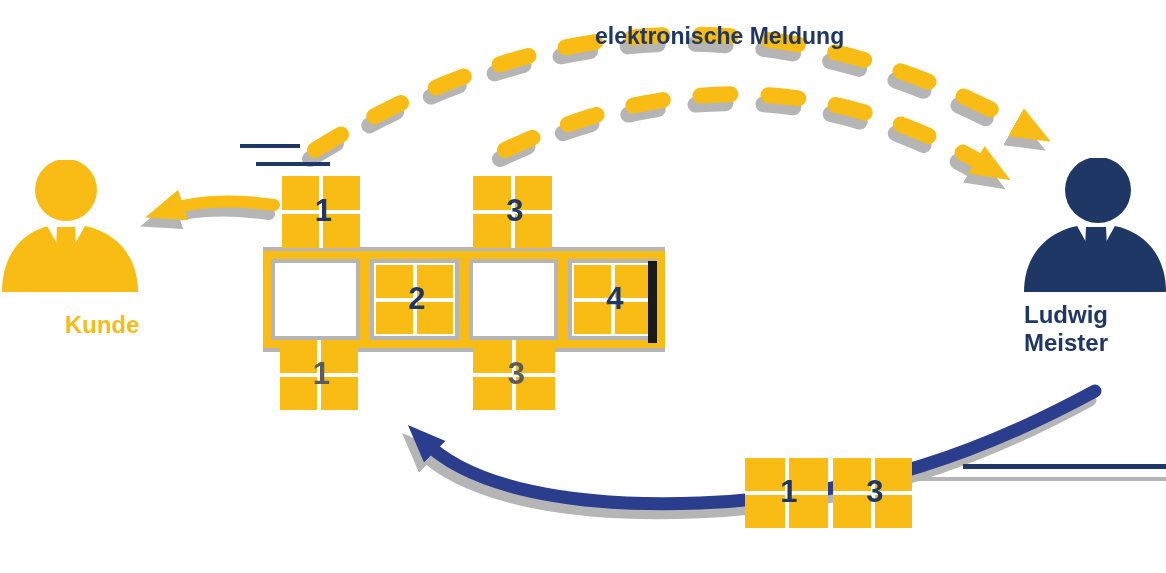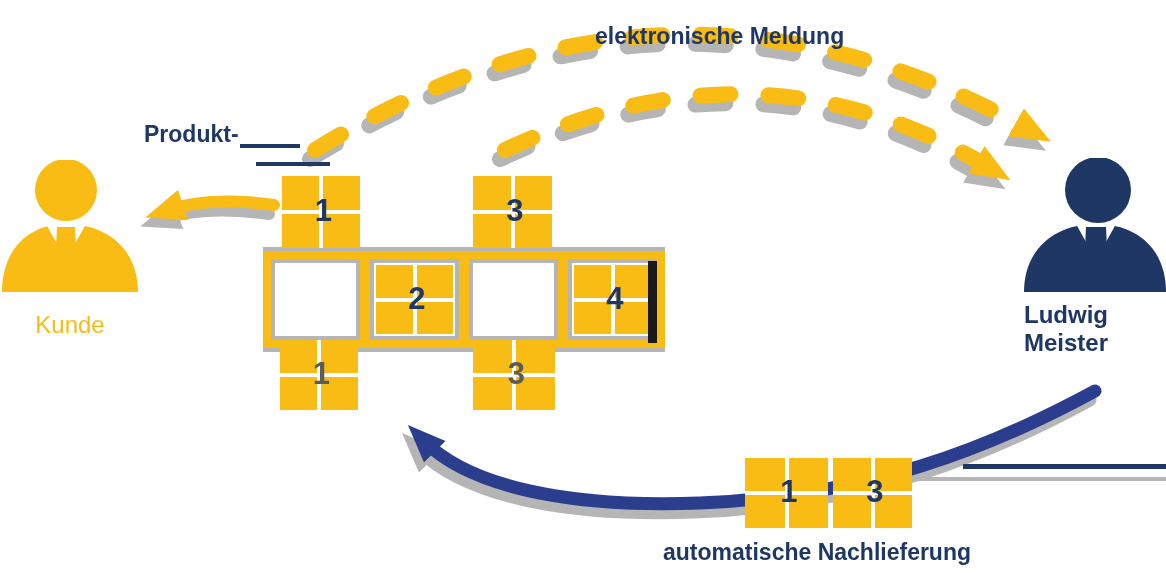--- a/index.html
+++ b/index.html
@@ -4,21 +4,21 @@
 <style>
   html,body{margin:0;padding:0;background:#fff;}
   #canvas{
     position:relative;width:1166px;height:573px;overflow:hidden;background:#fff;
     font-family:"Liberation Sans", sans-serif;
   }
   .abs{position:absolute;}
   .lbl{font-weight:bold;color:var(--navy);}
   #top-label{left:595px;top:3px;width:300px;font-size:23px;margin-top:20px;}
   #produkt-label{left:144px;top:121px;font-size:23px;line-height:26px;}
-  #kunde-label{left:0px;top:311px;width:140px;text-align:center;font-size:24px;color:var(--yellow);font-weight:normal;}
+  #kunde-label{left:0px;top:311px;width:140px;text-align:center;font-size:24px;color:var(--yellow);font-weight:bold;padding-left:32px;}
   #meister-label{left:1024px;top:301px;width:142px;font-size:24px;line-height:28px;}
   #bottom-label{left:663px;top:539px;width:420px;font-size:23px;}
 
   svg.layer{left:0;top:0;width:1166px;height:573px;}
   .s-yellow{stroke:var(--yellow);}
   .s-gray{stroke:var(--gray);}
   .s-blue{stroke:var(--blue);}
   .f-yellow{fill:var(--yellow);}
   .f-gray{fill:var(--gray);}
   .f-blue{fill:var(--blue);}
@@ -76,21 +76,20 @@
     <path class="dash s-yellow" d="M505,150 Q760,30 990,168" marker-end="url(#ah-y)"></path>
 
     <path class="solid12 s-yellow" d="M274,205 Q210,196 168,210" marker-end="url(#ah-y)"></path>
 
     <path class="solid13 s-blue" d="M1095,391 C990,448 870,496 700,503 C570,508 470,487 424,441" marker-end="url(#ah-b)"></path>
   </svg>
 
   <div id="top-label" class="abs lbl">elektronische Meldung</div>
 
   <div id="produkt-label" class="abs lbl">
-    <div>Produkt-</div>
   </div>
   <div class="abs leader" style="left:240px;top:144px;width:60px;"></div>
   <div class="abs leader" style="left:256px;top:162px;width:74px;"></div>
 
   <svg class="abs" style="left:0;top:160px;" width="140" height="132" viewBox="0 0 140 132">
     <circle cx="66" cy="30" r="31" class="f-yellow"></circle>
     <path d="M2,132 C2,90 28,64 66,64 C108,64 138,90 138,132 Z" class="f-yellow"></path>
     <polygon points="46,64 66,100 86,64" fill="#ffffff"></polygon>
     <polygon points="57,67 75,67 77,106 66,122 55,106" class="f-yellow"></polygon>
   </svg>
@@ -158,15 +157,14 @@
   </div>
   <div class="pkg" style="left:833px;top:458px;width:79px;height:70px;">
     <div class="vline"></div>
     <div class="hline"></div>
     <span class="num">3</span>
   </div>
 
   <div class="abs thinline-navy" style="left:963px;top:464px;width:203px;height:5px;"></div>
   <div class="abs thinline-gray" style="left:913px;top:477px;width:253px;height:4px;"></div>
 
-  <div id="bottom-label" class="abs lbl">automatische Nachlieferung</div>
 
 </div>
 
 </body></html>

